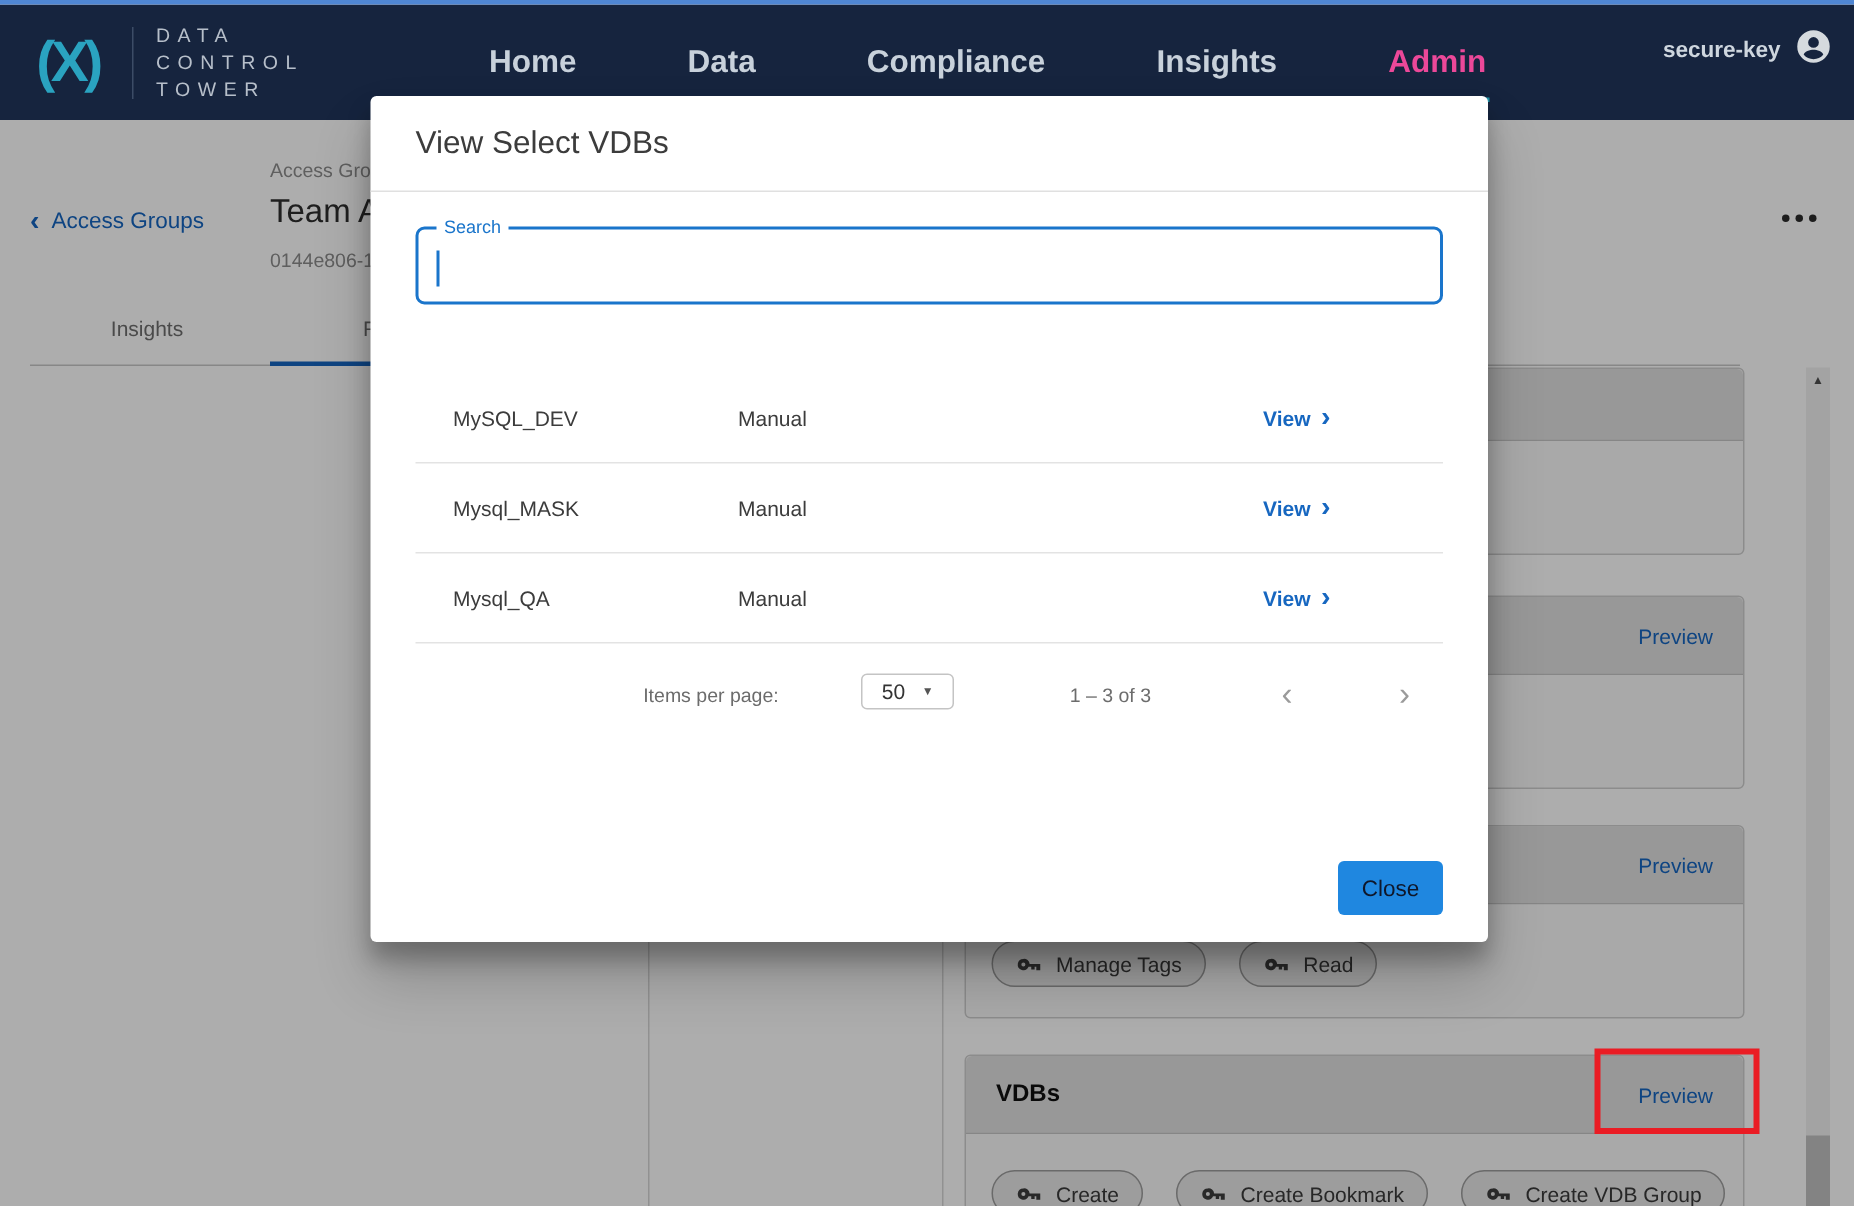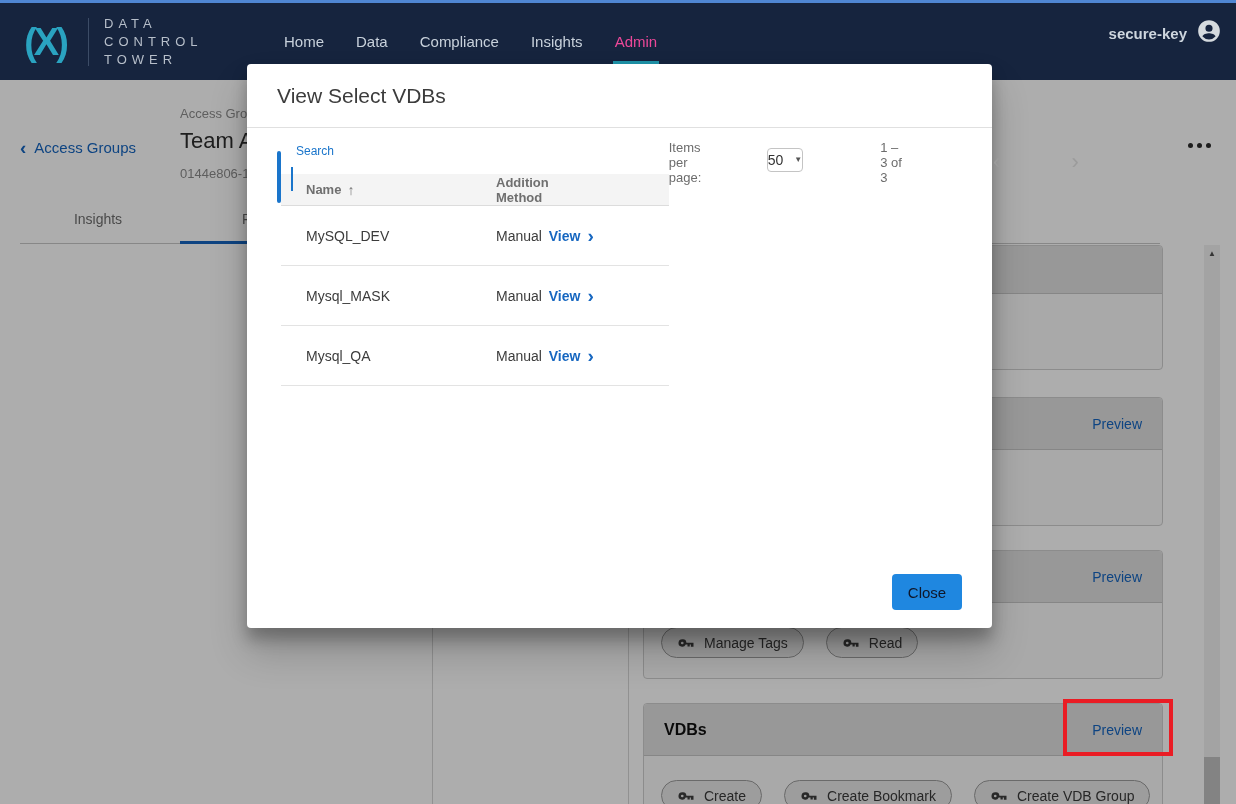--- a/index.html
+++ b/index.html
@@ -10,21 +10,21 @@
   .top-strip { position:absolute; left:0; top:0; width:1236px; height:3px; background:#4f86d3; z-index:7; }
 
   
   .nav { position:absolute; left:0; top:3px; width:1236px; height:77px; background:#16243e; z-index:6; }
   .logo-mark { position:absolute; left:12px; top:14px; width:66px; height:50px; display:flex; align-items:center; justify-content:center;
                color:#2aa3c0; font-size:38px; font-weight:bold; letter-spacing:-3px; }
   .brand-divider { position:absolute; left:88px; top:15px; width:1px; height:48px; background:#3c4c66; }
   .brand-text { position:absolute; left:104px; top:12px; color:#b7bfca; font-size:13px; font-weight:500;
                 letter-spacing:5px; line-height:18px; white-space:pre-line; }
   .nav-links { position:absolute; left:284px; top:0; height:77px; display:flex; align-items:center; gap:32px; }
-  .nav-item { color:#c8d1db; font-size:15px; font-weight:normal; position:relative; padding:6px 0; cursor:pointer; }
+  .nav-item { color:#c8d1db; font-size:21px; font-weight:bold; position:relative; padding:6px 0; cursor:pointer;margin-left:42px; }
   .nav-item.active { color:#ec4899; }
   .nav-item.active .nav-underline { position:absolute; left:-2px; right:-2px; bottom:-8px; height:3px; background:#1f93a8; }
   .nav-user { position:absolute; right:14px; top:0; height:60px; display:flex; align-items:center; gap:9px; }
   .nav-user-label { color:#ced6de; font-size:15px; font-weight:bold; }
 
   
   .page { position:absolute; left:0; top:80px; width:1236px; height:724px; background:#ffffff; z-index:1; }
   .back-link { position:absolute; left:20px; top:59px; display:flex; align-items:center; gap:8px; color:#1565c0; font-size:15px; cursor:pointer; }
   .back-chevron { font-size:19px; line-height:15px; font-weight:bold; }
   .breadcrumb { position:absolute; left:180px; top:26px; font-size:13px; color:#8c8c8c; white-space:nowrap; }
@@ -57,21 +57,21 @@
   .scrollbar-thumb { position:absolute; left:0; top:512px; width:16px; height:160px; background:#c1c1c1; cursor:pointer; }
 
   
   .overlay { position:absolute; left:0; top:80px; width:1236px; height:724px; background:rgba(0,0,0,0.32); z-index:5; }
 
   
   .modal { position:absolute; left:247px; top:64px; width:745px; height:564px; background:#ffffff; border-radius:4px; z-index:10;
            box-shadow:0 11px 15px rgba(0,0,0,0.25), 0 24px 38px rgba(0,0,0,0.2); display:flex; flex-direction:column; }
   .modal-header { height:64px; flex:0 0 64px; display:flex; align-items:center; padding:0 30px; border-bottom:1px solid #e0e0e0; }
   .modal-title { font-size:21px; color:#3c3c3c; }
-  .modal-body { padding:0 30px; position:relative; flex:1; display:flex; flex-direction:row; }
+  .modal-body { padding:0 30px; position:relative; flex:1; display:flex; flex-direction:column; }
   .search-field { position:relative; margin-top:23px; height:52px; border:2px solid #1a75cb; border-radius:6px; }
   .search-label { position:absolute; top:-9px; left:12px; background:#ffffff; padding:0 5px; font-size:12px; color:#1a75cb; }
   .search-input { position:absolute; left:10px; top:2px; right:10px; bottom:2px; border:none; outline:none; font-size:15px;
                   font-family:"Liberation Sans", sans-serif; background:transparent; }
   .caret { position:absolute; left:12px; top:14px; width:2px; height:24px; background:#1a75cb; }
 
   .table { margin-top:46px; }
   .t-head { display:flex; align-items:center; height:32px; background:#f4f4f4; border-bottom:1px solid #dcdcdc;
             font-size:13px; font-weight:bold; color:#6f6f6f; }
   .t-row { display:flex; align-items:center; height:60px; border-bottom:1px solid #e3e3e3; font-size:14px; color:#3c3c3c; }
@@ -237,28 +237,20 @@
       <span class="modal-title">View Select VDBs</span>
     </div>
     <div class="modal-body">
       <div class="search-field">
         <span class="search-label">Search</span>
         <input class="search-input" value="" style="">
         <span class="caret"></span>
       </div>
 
       <div class="table">
-        <div class="t-head">
-          <span class="col-name">
-            <span>Name</span>
-            <span class="sort-arrow">↑</span>
-          </span>
-          <span class="col-method">Addition Method</span>
-          <span class="col-action"></span>
-        </div>
 
         <div class="t-row">
           <span class="col-name">MySQL_DEV</span>
           <span class="col-method">Manual</span>
           <span class="col-action">
             <span class="view-link">
               <span>View</span>
               <span class="view-chevron">›</span>
             </span>
           </span>

